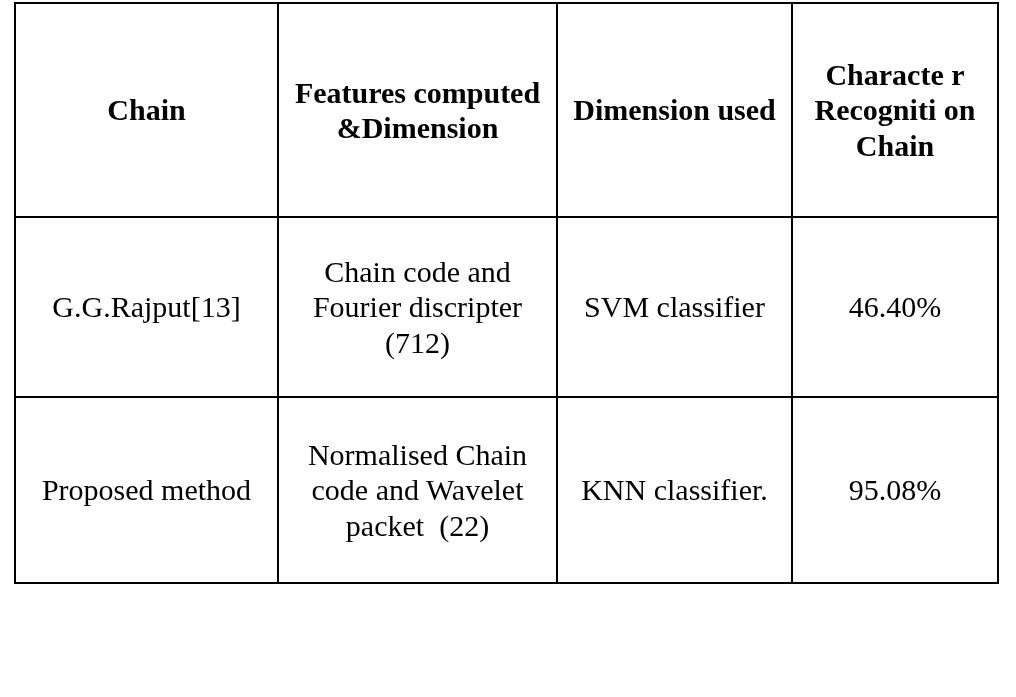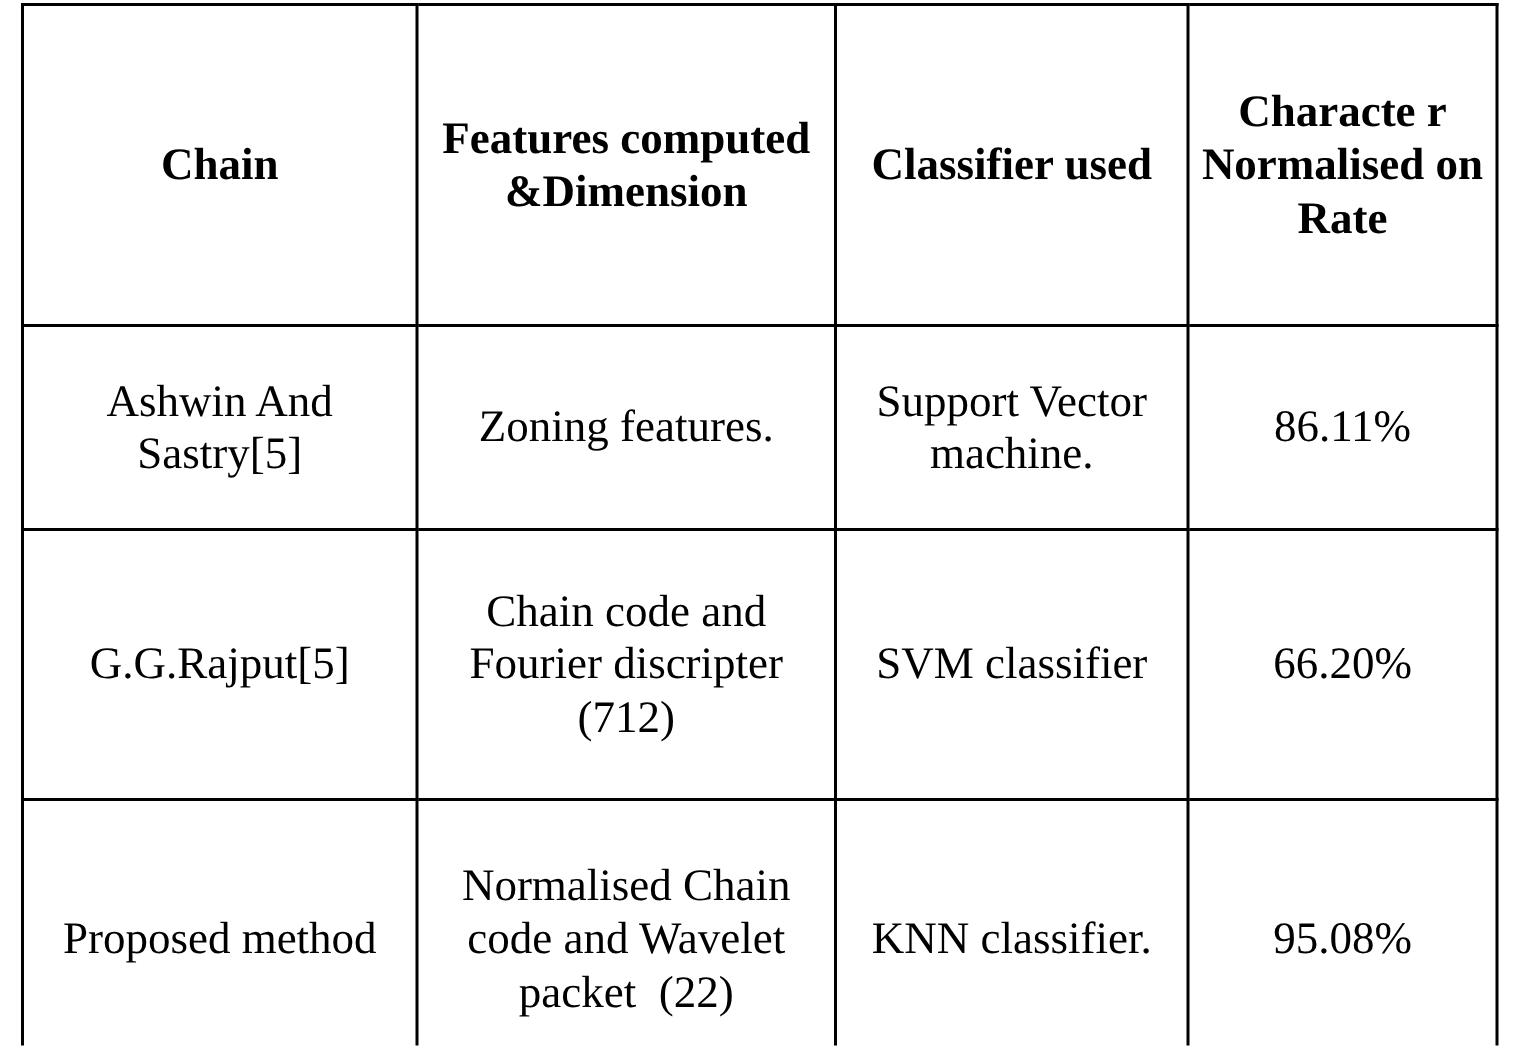--- a/index.html
+++ b/index.html
@@ -81,38 +81,32 @@
       <col class="col-name">
       <col class="col-features">
       <col class="col-classifier">
       <col class="col-rate">
     </colgroup>
 
     <thead>
       <tr>
         <th>Chain</th>
         <th>Features computed &amp;Dimension</th>
-        <th>Classifier used</th>
-        <th>Characte r Normalised on Rate</th>
+        <th>Dimension used</th>
+        <th>Characte r Recogniti on Chain</th>
       </tr>
     </thead>
 
     <tbody>
-      <tr class="row-1">
-        <td class="cell-text">Ashwin And Sastry[5]</td>
-        <td class="cell-text">Zoning features.</td>
-        <td class="cell-text">Support Vector machine.</td>
-        <td class="cell-text">86.11%</td>
-      </tr>
 
       <tr class="row-2">
-        <td class="cell-text">G.G.Rajput[5]</td>
+        <td class="cell-text">G.G.Rajput[13]</td>
         <td class="cell-text">Chain code and Fourier discripter (712)</td>
         <td class="cell-text">SVM classifier</td>
-        <td class="cell-text">66.20%</td>
+        <td class="cell-text">46.40%</td>
       </tr>
 
       <tr class="row-3">
         <td class="cell-text">Proposed method</td>
         <td class="cell-text">Normalised Chain code and Wavelet packet  (22)</td>
         <td class="cell-text">KNN classifier.</td>
         <td class="cell-text">95.08%</td>
       </tr>
     </tbody>
   </table>

